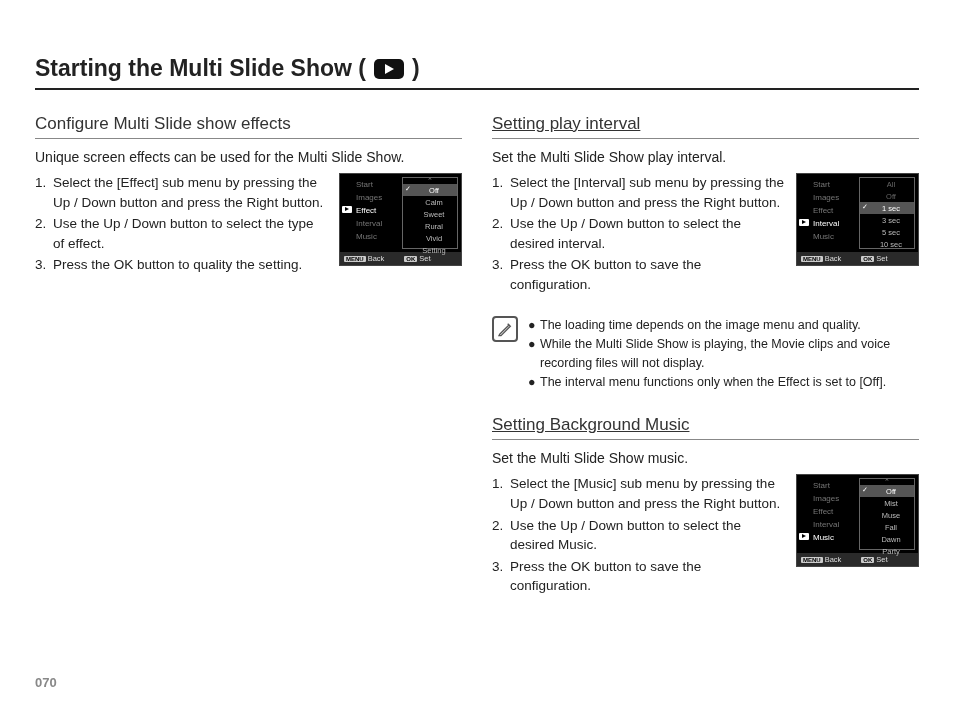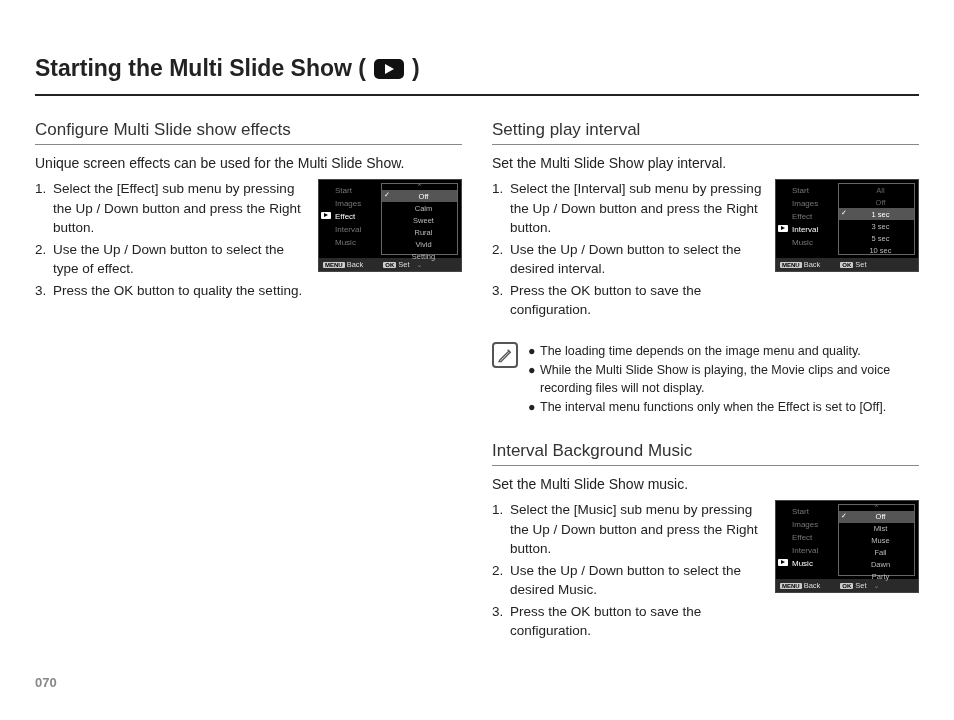--- a/index.html
+++ b/index.html
@@ -1,50 +1,50 @@
 <!DOCTYPE html>
 <html><head>
 <meta charset="utf-8">
 <style>
   * { box-sizing: border-box; margin: 0; padding: 0; }
   html, body { width: 954px; height: 720px; background: #fff; font-family: Arial, Helvetica, sans-serif; color: #222; }
   .page { padding: 55px 35px 20px 35px; }
-  .title-row { display: flex; align-items: center; gap: 8px; font-size: 23px; font-weight: bold; border-bottom: 2px solid #222; padding-bottom: 12px; margin-bottom: 16px; }
+  .title-row { display: flex; align-items: center; gap: 8px; font-size: 23px; font-weight: bold; border-bottom: 2px solid #222; padding-bottom: 6px; margin-bottom: 16px; }
   .play-icon-box { display: inline-flex; align-items: center; justify-content: center; width: 30px; height: 20px; background: #111; border-radius: 5px; position: relative; }
   .play-icon-box::after { content: ""; position: absolute; left: 11px; top: 5px; width: 0; height: 0; border-left: 9px solid #fff; border-top: 5px solid transparent; border-bottom: 5px solid transparent; }
   .columns { display: flex; gap: 30px; }
   .col { flex: 1; }
   .section-h { font-size: 17px; font-weight: normal; color: #333; border-bottom: 1px solid #888; padding-bottom: 4px; margin-bottom: 10px; margin-top: 8px; }
   .lead { font-size: 14px; margin-bottom: 8px; color: #222; }
   .row-with-lcd { display: flex; gap: 12px; align-items: flex-start; }
   .steps { font-size: 13.5px; line-height: 1.45; flex: 1; }
   .steps .step { display: flex; margin-bottom: 2px; }
   .steps .num { width: 18px; flex-shrink: 0; }
-  .lcd { width: 144px; background: #000; color: #bbb; font-size: 8px; border: 1px solid #444; }
+  .lcd { width: 123px; background: #000; color: #bbb; font-size: 8px; border: 1px solid #444; }
   .lcd-body { display: flex; height: 78px; }
   .lcd-left { width: 62px; display: flex; flex-direction: column; padding-top: 4px; }
   .lcd-item { padding: 2px 0 2px 16px; color: #767676; position: relative; }
   .lcd-item.active { color: #fff; }
   .lcd-item.active::before { content: ""; position: absolute; left: 2px; top: 2px; width: 10px; height: 7px; background: #fff; border-radius: 1px; }
   .lcd-item.active::after { content: ""; position: absolute; left: 5px; top: 3px; width: 0; height: 0; border-left: 4px solid #000; border-top: 2.5px solid transparent; border-bottom: 2.5px solid transparent; }
   .lcd-right { flex: 1; border: 1px solid #666; margin: 3px 3px 3px 0; display: flex; flex-direction: column; background: #000; position: relative; }
   .lcd-opt { padding: 1.5px 4px 1.5px 12px; color: #bbb; position: relative; font-size: 7.5px; text-align: center; }
   .lcd-opt.sel { background: #555; color: #fff; }
   .lcd-opt.sel::before { content: "✓"; position: absolute; left: 2px; top: 1px; font-size: 7px; color: #fff; }
   .lcd-opt.dim { color: #666; text-align: center; }
   .lcd-arrow-up, .lcd-arrow-down { text-align: center; font-size: 7px; color: #888; line-height: 6px; }
   .lcd-footer { display: flex; background: #2a2a2a; padding: 2px 4px; gap: 20px; font-size: 7.5px; color: #ddd; }
   .lcd-footer span.btn { background: #ccc; color: #000; padding: 0 2px; border-radius: 1px; font-size: 6px; margin-right: 2px; font-weight: bold; }
   .note-box { display: flex; gap: 10px; margin-top: 20px; font-size: 12.5px; line-height: 1.5; }
   .note-icon { width: 26px; height: 26px; border: 2px solid #555; border-radius: 4px; display: flex; align-items: center; justify-content: center; flex-shrink: 0; }
   .note-icon svg { width: 16px; height: 16px; }
   .note-list .b { display: flex; }
   .note-list .dot { width: 12px; flex-shrink: 0; }
   .page-num { position: absolute; left: 35px; bottom: 30px; font-size: 13px; font-weight: bold; color: #888; margin-top: 40px; }
-  .col-right .section-h:first-child { margin-top: 8px; }
+  .col-right .section-h:first-child { margin-top: 8px; text-decoration: underline; }
   .music-section { margin-top: 24px; }
 </style>
 </head>
 <body>
 
 <div class="page">
   <div class="title-row">
     <span>Starting the Multi Slide Show (</span>
     <span class="play-icon-box"></span>
     <span>)</span>
@@ -157,21 +157,21 @@
               <span>While the Multi Slide Show is playing, the Movie clips and voice recording files will not display.</span>
             </div>
           <div class="b">
               <span class="dot">●</span>
               <span>The interval menu functions only when the Effect is set to [Off].</span>
             </div>
         </div>
       </div>
 
       <div class="music-section">
-        <div class="section-h">Interval Background Music</div>
+        <div class="section-h">Setting Background Music</div>
         <div class="lead">Set the Multi Slide Show music.</div>
         <div class="row-with-lcd">
           <div class="steps">
             <div class="step">
                 <span class="num">1.</span>
                 <span>Select the [Music] sub menu by pressing the Up / Down button and press the Right button.</span>
               </div>
             <div class="step">
                 <span class="num">2.</span>
                 <span>Use the Up / Down button to select the desired Music.</span>

